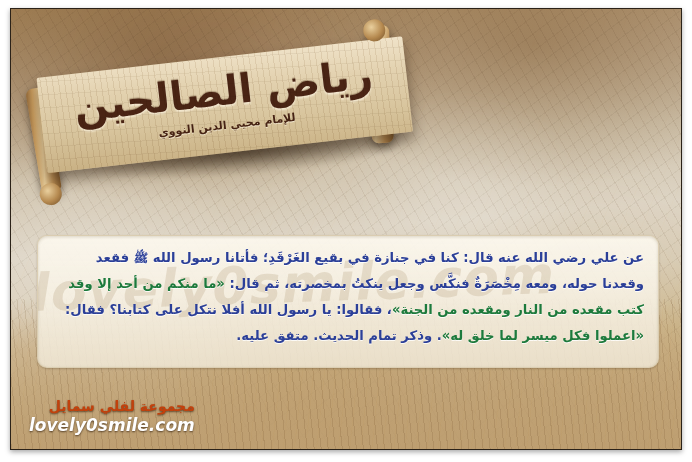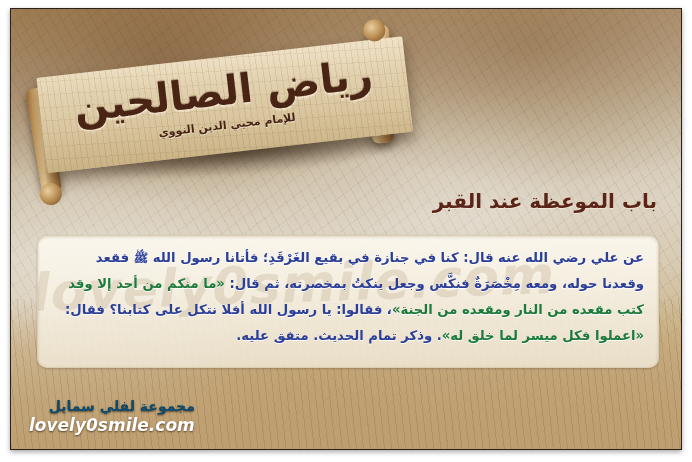--- a/index.html
+++ b/index.html
@@ -173,21 +173,21 @@
   .hadith .q{color:#1d7a3c;}
   .hadith .sl{font-size:12px;color:#2b3f98;}
 
   
   .credit{
     position:absolute;left:18px;bottom:14px;
     text-align:right;direction:rtl;
   }
   .credit .ar{
     display:block;
-    color:#0c4a6e;font-size:14px;font-weight:700;
+    color:#c2410c;font-size:14px;font-weight:700;
     text-shadow:0 1px 2px rgba(60,40,20,.75);
     letter-spacing:.5px;
   }
   .credit .url{
     display:block;direction:ltr;text-align:left;
     color:#ffffff;font-size:17px;font-weight:700;font-style:italic;
     text-shadow:0 1px 2px rgba(60,40,20,.8);
     margin-top:1px;
   }
 </style>
@@ -209,21 +209,20 @@
       <div class="roll roll-right"></div>
       <div class="scroll-body">
         <div class="scroll-title">رياض الصالحين</div>
         <div class="scroll-sub">للإمام محيي الدين النووي</div>
       </div>
       <div class="roll-cap cap-a"></div>
       <div class="roll-cap cap-b"></div>
     </div>
 
 
-    <div class="chapter">باب الموعظة عند القبر</div>
 
     <div class="text-panel">
       <div class="panel-watermark">lovely0smile.com</div>
       <div class="hadith"><span>عن علي رضي الله عنه قال: كنا في جنازة في بقيع الغَرْقَدِ؛ فأتانا رسول الله </span><span class="sl">ﷺ</span><span> فقعد وقعدنا حوله، ومعه مِخْصَرَةٌ فنكَّس وجعل ينكتُ بمخصرته، ثم قال: </span><span class="q">«ما منكم من أحد إلا وقد كتب مقعده من النار ومقعده من الجنة»</span><span>، فقالوا: يا رسول الله أفلا نتكل على كتابنا؟ فقال: </span><span class="q">«اعملوا فكل ميسر لما خلق له»</span><span>. وذكر تمام الحديث. متفق عليه.</span></div>
     </div>
 
     <div class="credit">
       <span class="ar">مجموعة لفلي سمايل</span>
       <span class="url">lovely0smile.com</span>
     </div>

